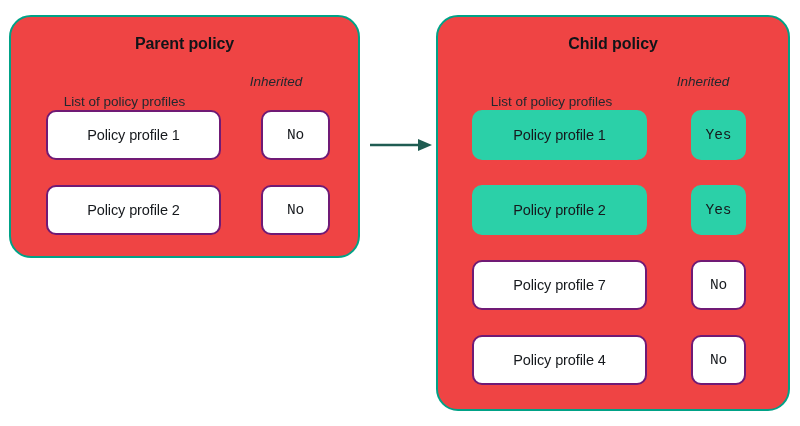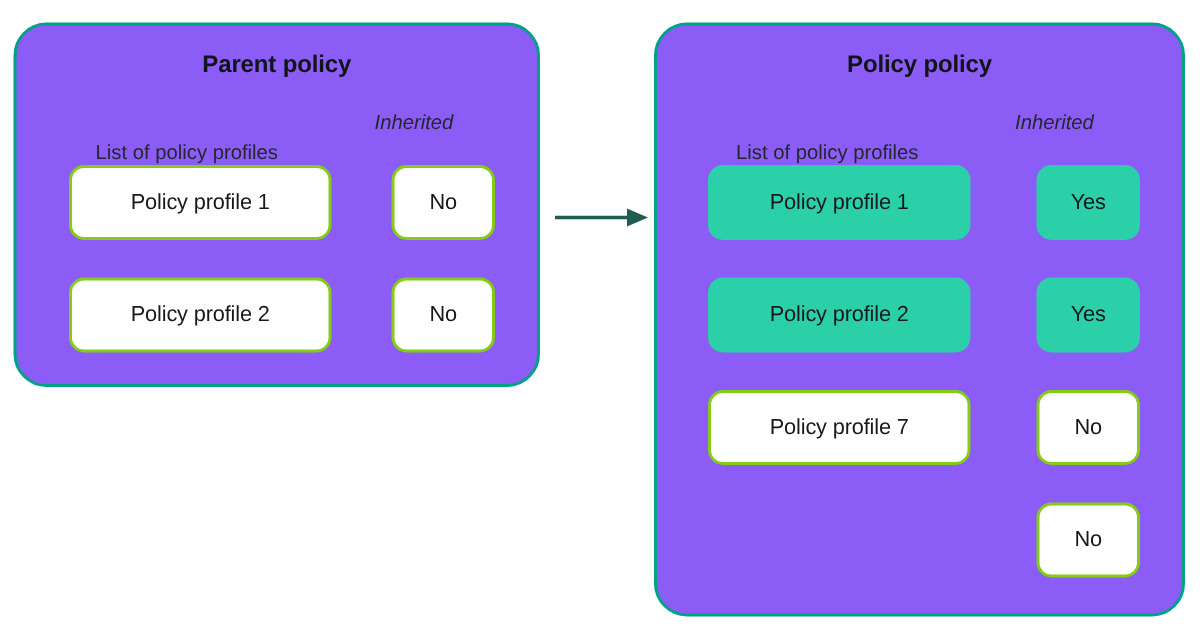--- a/index.html
+++ b/index.html
@@ -14,21 +14,21 @@
     overflow: hidden;
     font-family: "Liberation Sans", "DejaVu Sans", sans-serif;
     -webkit-font-smoothing: antialiased;
   }
 
   .panel {
     position: absolute;
     box-sizing: border-box;
     border: 2px solid #00A287;
     border-radius: 22px;
-    background: #8b5cf6;
+    background: #ef4444;
   }
   #panel-parent {
     left: 9px;
     top: 15px;
     width: 351px;
     height: 243px;
   }
   #panel-child {
     left: 436px;
     top: 15px;
@@ -74,47 +74,48 @@
   .row {
     position: relative;
     height: 50px;
     margin-bottom: 25px;
   }
   .row:last-child { margin-bottom: 0; }
 
   .cell {
     position: absolute;
     box-sizing: border-box;
-    border: 2px solid #84cc16;
+    border: 2px solid #701a75;
     border-radius: 10px;
     background: #ffffff;
     height: 50px;
     display: flex;
     align-items: center;
     justify-content: center;
     font-size: 14.5px;
     color: #16191D;
     letter-spacing: -0.1px;
     white-space: nowrap;
   }
   .cell.profile {
     left: 35px;
     width: 175px;
   }
   .cell.inherited {
     left: 250px;
     width: 69px;
+    font-family: Liberation Mono, monospace;
   }
   .cell.filled {
     background: #2BD0A8;
     border-color: #2BD0A8;
   }
 
   #panel-child .cell.profile { left: 34px; width: 175px; }
-  #panel-child .cell.inherited { left: 253px; width: 69px; }
+  #panel-child .cell.inherited { left: 253px; width: 55px; }
 
   #arrow {
     position: absolute;
     left: 368px;
     top: 131px;
     width: 66px;
     height: 28px;
   }
 </style>
 </head>
@@ -139,37 +140,38 @@
     </div>
   </div>
 </div>
 
 <svg id="arrow" viewBox="0 0 66 28">
   <line x1="2" y1="14" x2="52" y2="14" stroke="#1F5C52" stroke-width="2.4"></line>
   <polygon points="50,8 64,14 50,20" fill="#1F5C52"></polygon>
 </svg>
 
 <div class="panel" id="panel-child">
-  <div class="panel-title">Policy policy</div>
+  <div class="panel-title">Child policy</div>
 
   <div class="col-headers">
     <div class="col-header profiles">List of policy profiles</div>
     <div class="col-header inherited">Inherited</div>
   </div>
 
   <div class="rows">
     <div class="row">
       <div class="cell profile filled">Policy profile 1</div>
       <div class="cell inherited filled">Yes</div>
     </div>
     <div class="row">
       <div class="cell profile filled">Policy profile 2</div>
       <div class="cell inherited filled">Yes</div>
     </div>
     <div class="row">
       <div class="cell profile">Policy profile 7</div>
       <div class="cell inherited">No</div>
     </div>
     <div class="row">
+      <div class="cell profile">Policy profile 4</div>
       <div class="cell inherited">No</div>
     </div>
   </div>
 </div>
 
 </body></html>

